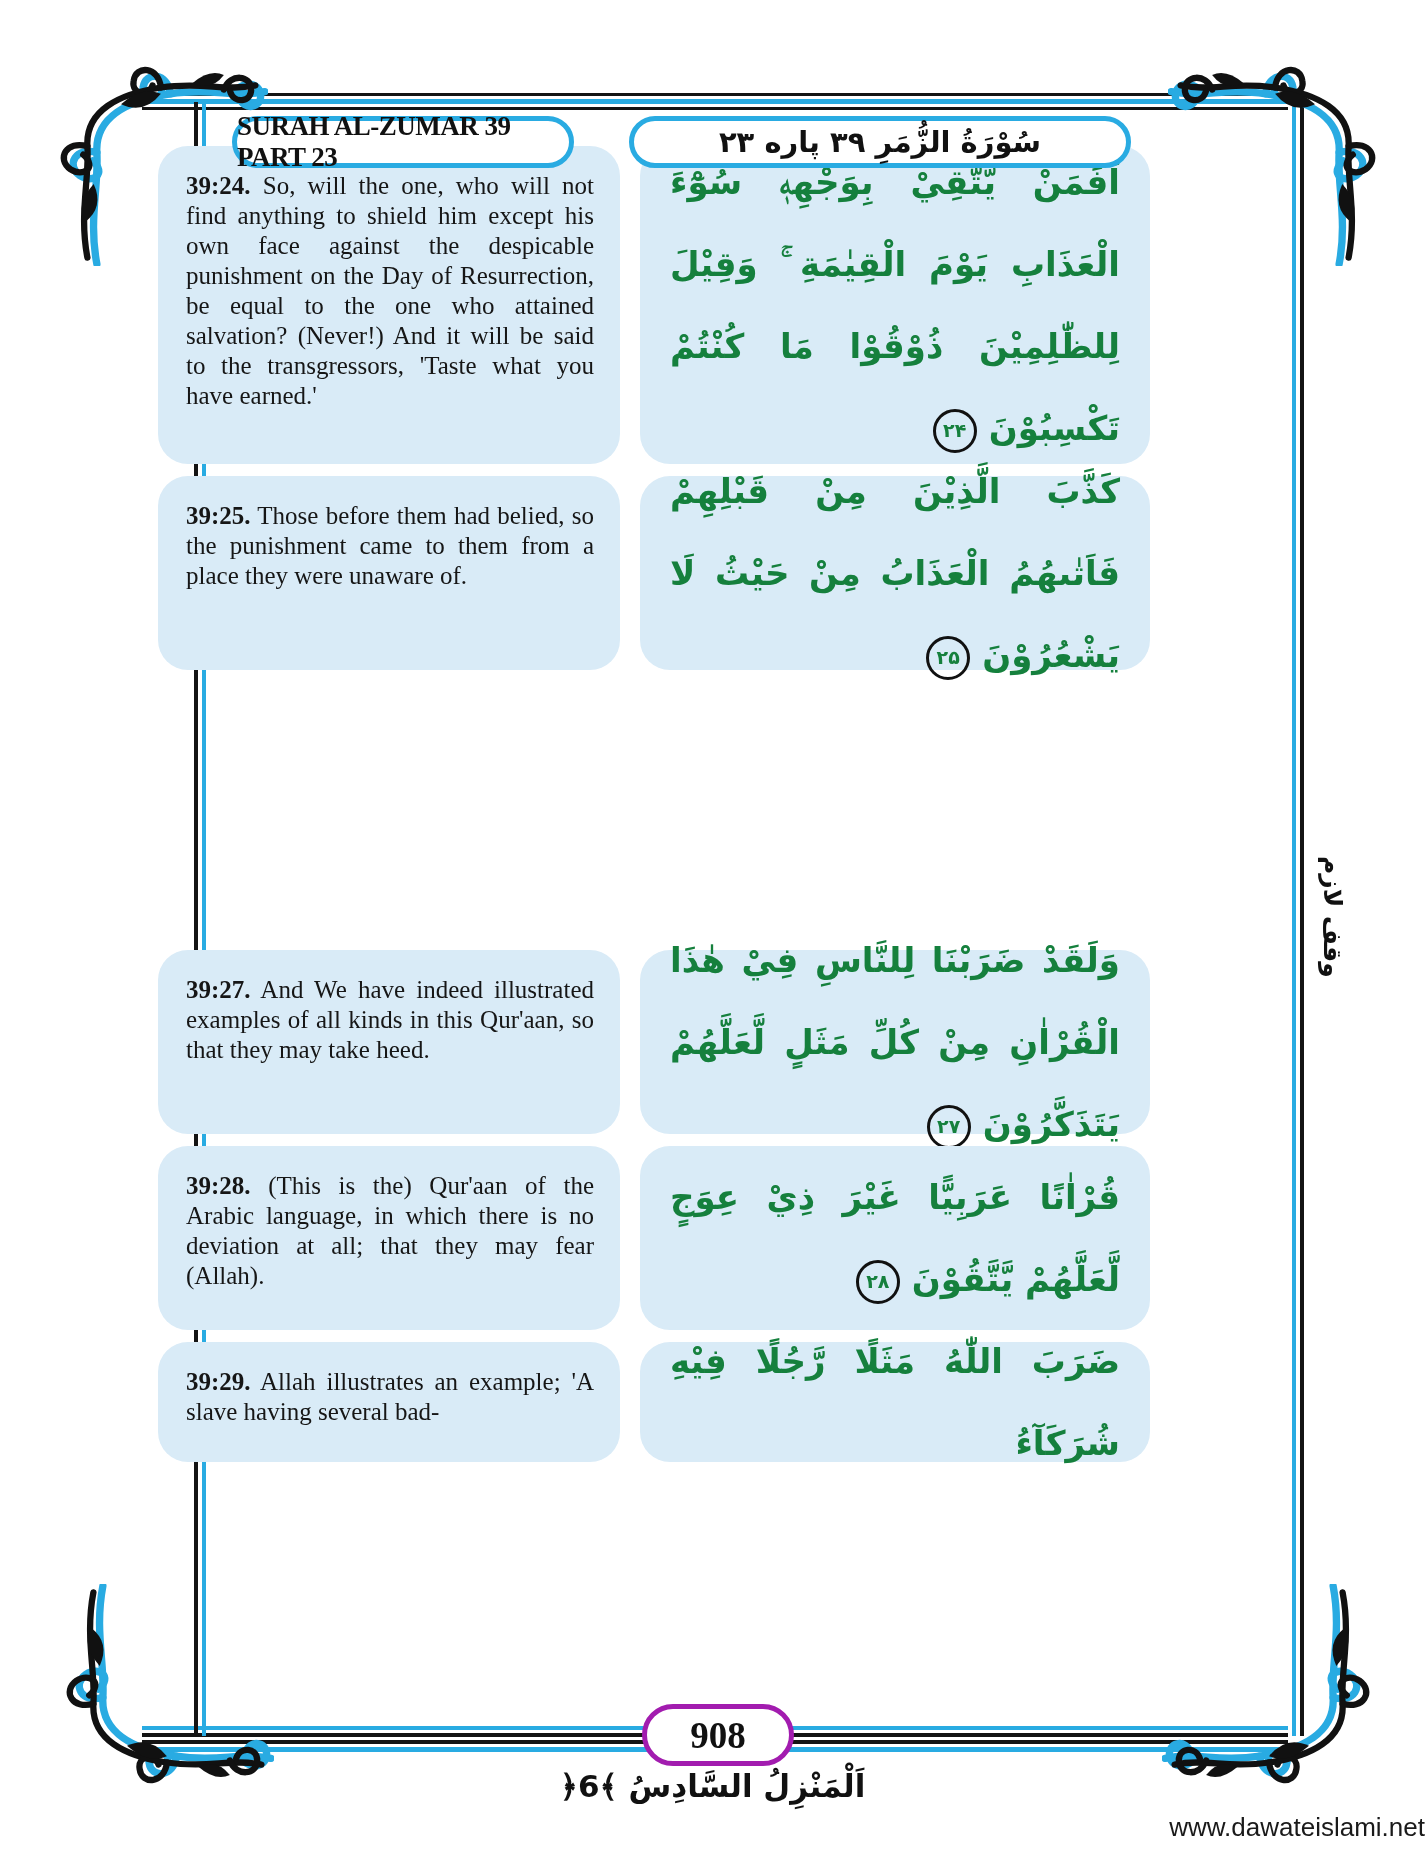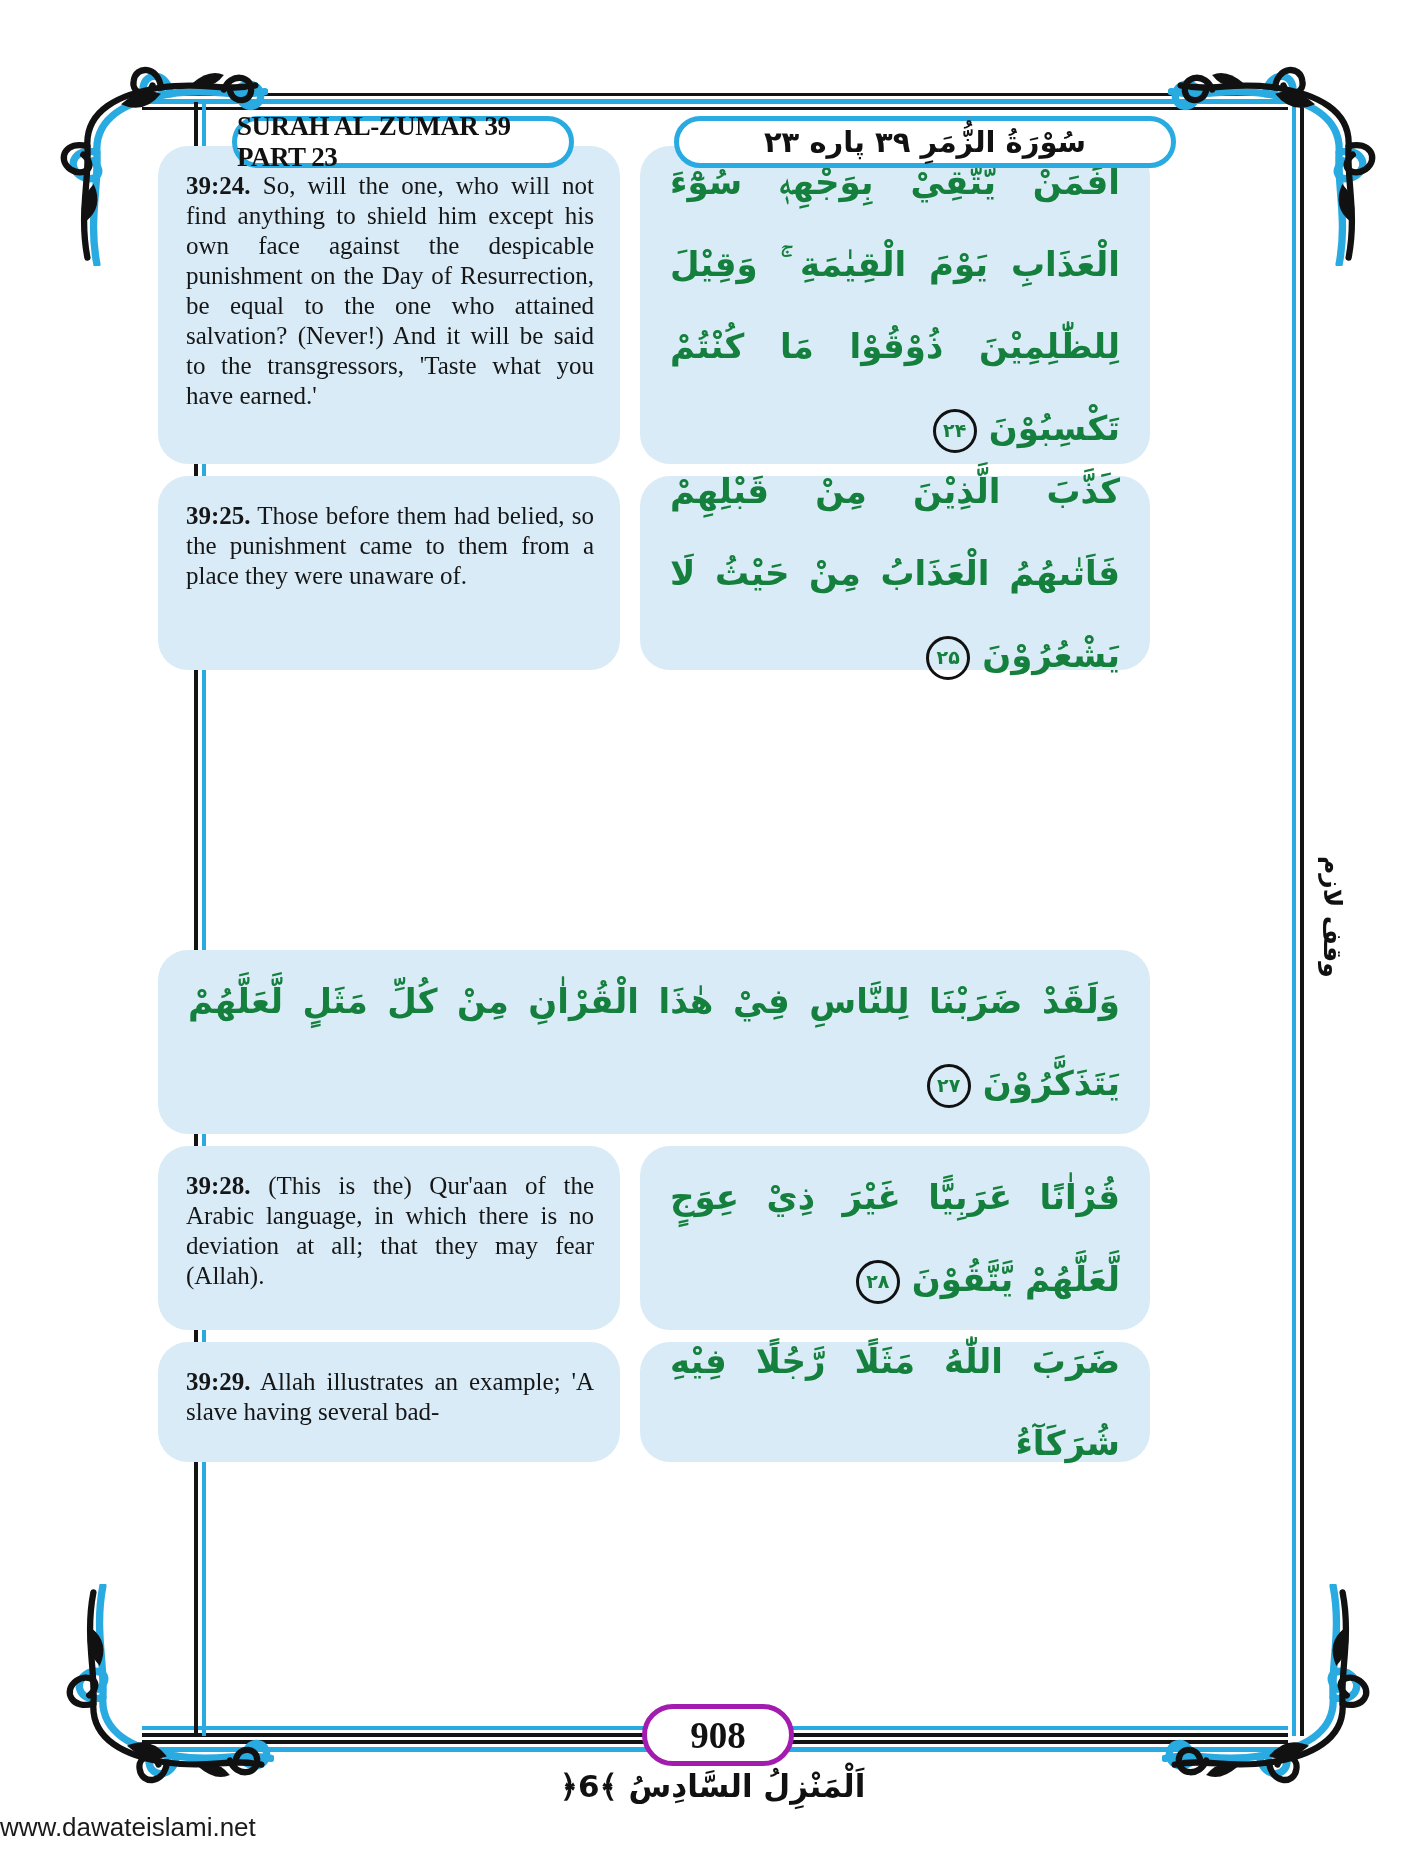--- a/index.html
+++ b/index.html
@@ -24,21 +24,21 @@
   .corner{position:absolute;width:210px;height:210px;}
   .corner.tr{transform:scaleX(-1);}
   .corner.bl{transform:scaleY(-1);}
   .corner.br{transform:scale(-1,-1);}
 
   
   .banner{position:absolute;top:72px;height:52px;background:#ffffff;
           border:5px solid #29ABE2;border-radius:28px;z-index:4;
           display:flex;align-items:center;justify-content:center;box-sizing:border-box;margin-top:44px;}
   .banner.en{left:232px;width:342px;font-weight:bold;font-size:27px;letter-spacing:-0.5px;color:#111;}
-  .banner.ar{left:674px;width:502px;font-family:"DejaVu Sans",sans-serif;font-weight:bold;
+  .banner.ar{left:629px;width:502px;font-family:"DejaVu Sans",sans-serif;font-weight:bold;
              font-size:29px;color:#111;direction:rtl;justify-content:center;}
 
   
   .row{position:absolute;left:158px;width:992px;display:flex;gap:20px;}
   .block{background:#D9EBF7;border-radius:30px;box-sizing:border-box;}
   .en-block{width:462px;padding:25px 26px 20px 28px;font-family:Liberation Serif, serif;}
   .en-block p{margin:0;font-size:25px;line-height:30px;text-align:justify;color:#161616;}
   .en-block .ref{font-weight:bold;}
   .ar-block{flex:1;padding:8px 30px;display:flex;align-items:center;direction:rtl;}
   .ar-block p{margin:0;width:100%;font-family:"DejaVu Sans",sans-serif;font-weight:bold;
@@ -57,21 +57,21 @@
                font-weight:bold;font-size:25px;color:#111;}
 
   
   .page-pill{position:absolute;left:642px;top:1704px;width:152px;height:62px;
              background:#fff;border:5px solid #a21caf;border-radius:31px;z-index:4;
              display:flex;align-items:center;justify-content:center;box-sizing:border-box;
              font-weight:bold;font-size:37px;color:#111;}
   .manzil{position:absolute;left:0;top:1768px;width:1425px;text-align:center;
           font-family:"DejaVu Sans",sans-serif;font-weight:bold;font-size:31px;
           color:#111;direction:rtl;}
-  .site{position:absolute;left:0;top:1812px;width:1425px;text-align:left;
+  .site{position:absolute;left:0;top:1812px;width:1425px;text-align:right;
         font-family:"Liberation Sans",sans-serif;font-size:26px;color:#1a1a1a;}
 </style>
 </head>
 <body>
 
 <div id="page">
 
   <svg width="0" height="0" style="position:absolute" aria-hidden="true">
     <symbol id="flourish" viewBox="0 0 200 200">
       <g fill="none" stroke="#29ABE2" stroke-width="7" stroke-linecap="round" transform="translate(9,6)">
@@ -136,20 +136,23 @@
     </div>
     <div class="block ar-block">
       <p><span>كَذَّبَ الَّذِيْنَ مِنْ قَبْلِهِمْ فَاَتٰىهُمُ الْعَذَابُ مِنْ حَيْثُ لَا يَشْعُرُوْنَ</span><span class="ayah">۲۵</span></p>
     </div>
   </div>
 
   <div class="row r3">
   </div>
 
   <div class="row r4">
+    <div class="block en-block">
+      <p><b class="ref">39:27.</b> <span>And We have indeed illustrated examples of all kinds in this Qur'aan, so that they may take heed.</span></p>
+    </div>
     <div class="block ar-block">
       <p><span>وَلَقَدْ ضَرَبْنَا لِلنَّاسِ فِيْ هٰذَا الْقُرْاٰنِ مِنْ كُلِّ مَثَلٍ لَّعَلَّهُمْ يَتَذَكَّرُوْنَ</span><span class="ayah">۲۷</span></p>
     </div>
   </div>
 
   <div class="row r5">
     <div class="block en-block">
       <p><b class="ref">39:28.</b> <span>(This is the) Qur'aan of the Arabic language, in which there is no deviation at all; that they may fear (Allah).</span></p>
     </div>
     <div class="block ar-block">

